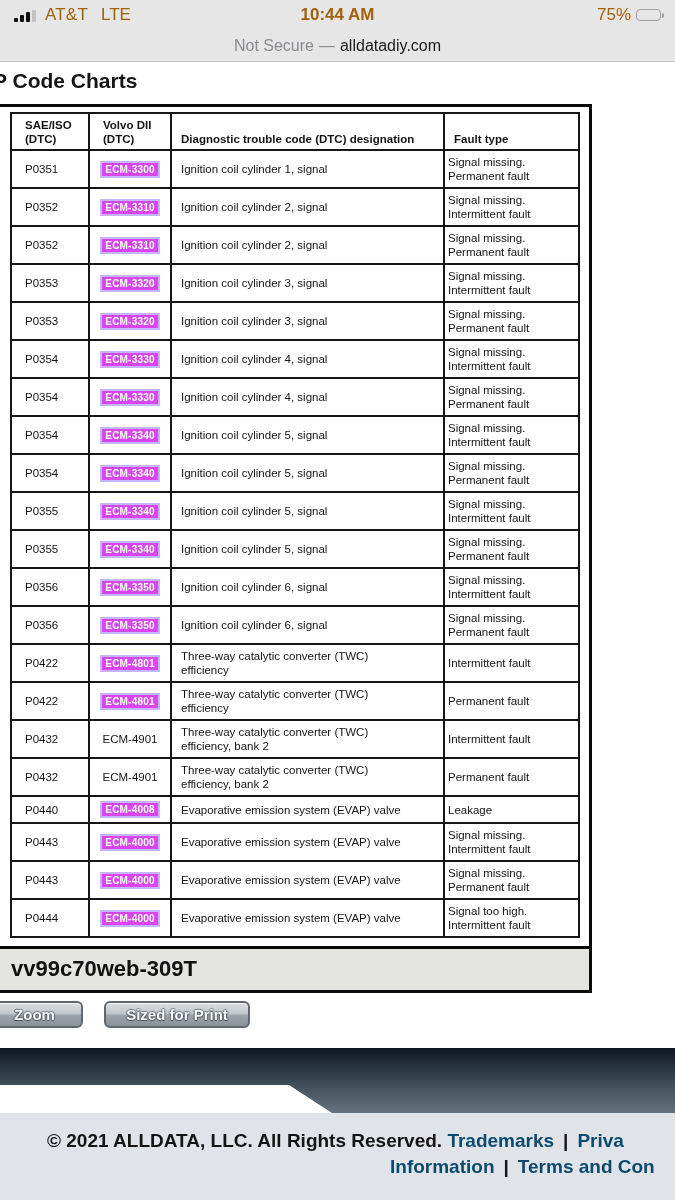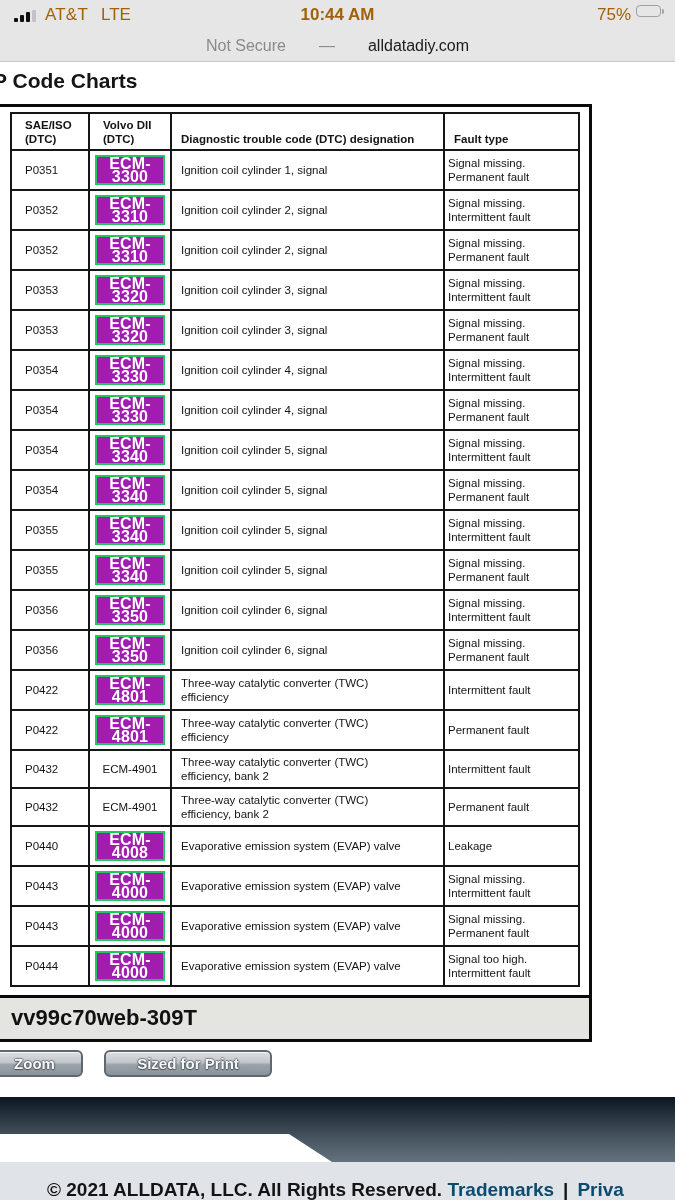--- a/index.html
+++ b/index.html
@@ -20,26 +20,26 @@
   .signal-bars { display: flex; align-items: flex-end; gap: 2px; padding-bottom: 3px; }
   .signal-bars i { display: block; width: 4px; border-radius: 1px; background: #111; }
   .signal-bars i.b1 { height: 4px; } .signal-bars i.b2 { height: 7px; }
   .signal-bars i.b3 { height: 10px; } .signal-bars i.b4 { height: 12px; background: #c3c3c6; }
   .carrier { letter-spacing: .2px; }
   .network { margin-left: 4px; }
   .status-time {
     position: absolute; left: 0; right: 0; text-align: center;
     font-weight: bold; font-size: 17px; pointer-events: none;
   }
-  .status-right { margin-left: auto; display: flex; gap: 5px; }
+  .status-right { margin-left: auto; display: flex; align-items: center; gap: 5px; }
   .battery { position: relative; width: 25px; height: 12px; border: 1px solid #a0a0a3; border-radius: 4px; padding: 1px; }
   .battery-fill { height: 100%; background: #000; border-radius: 2px; }
   .battery-nub { position: absolute; right: -4px; top: 3px; width: 2px; height: 5px; background: #a0a0a3; border-radius: 0 2px 2px 0; }
 
-  .url-bar { height: 31px; display: flex; align-items: center; justify-content: center; font-size: 16px; gap: 28px; }
+  .url-bar { height: 31px; display: flex; align-items: center; justify-content: center; font-size: 16px; }
   .url-secure { color: #8a8a8e; }
   .url-sep { color: #8a8a8e; margin: 0 5px; }
   .url-domain { color: #1b1b1d; }
 
   
   .content { background: #fff; padding-top: 5px; }
   .page-heading { font-size: 21px; font-weight: bold; color: #151515; margin: 2px 0 11px -7px; line-height: 24px; }
 
   .scan-box { margin-left: -20px; width: 612px; border: 3px solid #0a0a0a; background: #fff; }
   .table-wrap { padding: 5px 11px 8px 27px; }
@@ -52,43 +52,43 @@
     font-weight: bold; text-align: left; vertical-align: bottom;
     white-space: pre-line; padding: 4px 4px 3px 13px; font-size: 11.5px;
   }
   .dtc-table th.h-desig, .dtc-table th.h-fault { padding-left: 9px; }
   .dtc-table td { vertical-align: middle; padding: 4px 5px; }
   td.sae { padding-left: 13px; }
   td.volvo { text-align: center; }
   td.desig { padding-left: 9px; white-space: pre-line; }
   td.fault { padding-left: 3px; white-space: pre-line; }
   .ecm-link {
-    display: inline-block; background: #a21caf; color: #fff;
-    border: 2px solid #22c55e; padding: 0 3px; font-weight: bold;
-    font-size: 16px; line-height: 13px; letter-spacing: .2px; cursor: pointer;
+    display: inline-block; background: #d946ef; color: #fff;
+    border: 2px solid #c4b5fd; padding: 0 3px; font-weight: bold;
+    font-size: 10px; line-height: 13px; letter-spacing: .2px; cursor: pointer;
   }
 
   .caption-bar {
     border-top: 3px solid #0a0a0a; background: #e4e4e1;
     padding: 7px 10px 8px 28px; font-size: 22px; font-weight: bold; color: #111;
   }
 
   
   .action-buttons { display: flex; margin-top: 8px; }
   .btn {
     height: 27px; border: 2px solid #60676f; border-radius: 6px;
     background: linear-gradient(180deg, #dcdfe3 0%, #c2c7cc 45%, #9aa2aa 55%, #8a929a 100%);
     box-shadow: inset 0 1px 0 rgba(255,255,255,.7);
     color: #f8f9fa; font-weight: bold; font-size: 15px;
     font-family: "Liberation Sans", sans-serif;
     text-shadow: 0 1px 1px rgba(70,75,82,.95), 0 -1px 1px rgba(70,75,82,.55), 1px 0 1px rgba(70,75,82,.55), -1px 0 1px rgba(70,75,82,.55);
     cursor: pointer;
   }
   .btn-zoom { margin-left: -14px; width: 97px; }
-  .btn-print { margin-left: 21px; width: 168px; }
+  .btn-print { margin-left: 21px; width: 146px; }
 
   
   .site-footer { margin-top: 20px; }
   .footer-band {
     height: 65px; width: 675px;
     background: linear-gradient(180deg, #0d1620 0%, #26333f 28%, #46545f 62%, #64727d 100%);
     clip-path: polygon(0 0, 675px 0, 675px 65px, 332px 65px, 289px 37px, 0 37px);
   }
   .footer-bottom { position: relative; background: #e0e3e8; height: 110px; }
   .copy-line { position: absolute; white-space: nowrap; font-size: 19px; font-weight: bold; color: #141414; }

